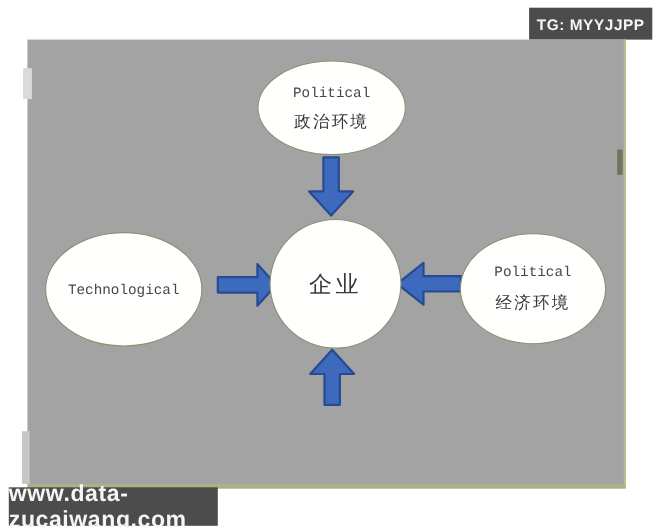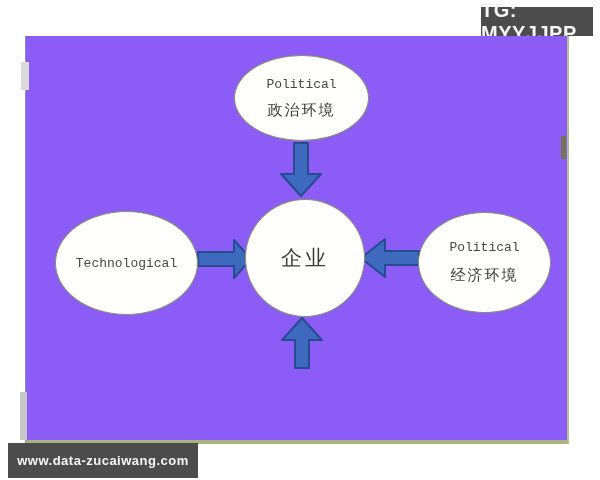--- a/index.html
+++ b/index.html
@@ -3,21 +3,21 @@
 <meta charset="utf-8">
 <style>
   html,body{margin:0;padding:0;}
   body{
     width:600px;height:480px;position:relative;overflow:hidden;
     background:#ffffff;
     font-family:"Liberation Sans",sans-serif;
   }
   .frame{
     position:absolute;left:25px;top:36px;width:541px;height:404px;
-    background:#8b5cf6;
+    background:#a3a3a3;
     border-right:2px solid #b6bf8e;
     border-bottom:4px solid #a9b37f;
     border-left:1px solid rgba(170,180,130,.40);
     overflow:hidden;
     box-sizing:content-box;
   }
   .node{
     position:absolute;
     border:1.5px solid #8b9073;
     border-radius:50%;
@@ -29,36 +29,36 @@
   .node-en{
     font-family:"Liberation Mono","DejaVu Sans Mono",monospace;
     font-size:13px;color:#474747;white-space:nowrap;
   }
   .node-zh{
     font-family:"Liberation Serif","DejaVu Serif",serif;
     font-size:15px;color:#353535;letter-spacing:2px;white-space:nowrap;
   }
   .node-political{left:208px;top:19px;width:135px;height:86px;gap:9px;}
   .node-center{left:219px;top:163px;width:120px;height:118px;}
-  .node-technological{left:29px;top:175px;width:143px;height:104px;text-align:center;}
+  .node-technological{left:15px;top:175px;width:143px;height:104px;text-align:center;}
   .node-economic{left:392px;top:176px;width:133px;height:101px;}
   .node-social{left:210px;top:332px;width:137px;height:108px;}
   .center-label{
     font-family:"Liberation Serif","DejaVu Serif",serif;
     font-size:21px;color:#3a3a3a;letter-spacing:3px;
   }
   .arrows{position:absolute;left:0;top:0;width:541px;height:404px;pointer-events:none;}
   .badge{
     position:absolute;background:#4c4c4c;color:#f5f5f5;
     font-family:"Liberation Sans",sans-serif;font-weight:bold;
     display:flex;align-items:center;justify-content:center;
     letter-spacing:.5px;
   }
-  .badge-top-right{left:481px;top:7px;width:112px;height:29px;font-size:20px;}
-  .badge-bottom-left{left:8px;top:443px;width:190px;height:35px;font-size:13px;}
+  .badge-top-right{left:481px;top:7px;width:112px;height:29px;font-size:14px;text-align:center;}
+  .badge-bottom-left{left:8px;top:443px;width:190px;height:35px;font-size:21px;}
   .scan-strip-a{position:absolute;left:21px;top:62px;width:8px;height:28px;background:#dadada;}
   .scan-strip-b{position:absolute;left:20px;top:392px;width:7px;height:48px;background:#c7c7c7;}
   .scan-dash{position:absolute;left:561px;top:136px;width:5px;height:23px;background:#71755a;}
 </style>
 </head>
 <body>
 
 <div class="badge badge-top-right">
   <span>TG: MYYJJPP</span>
 </div>

